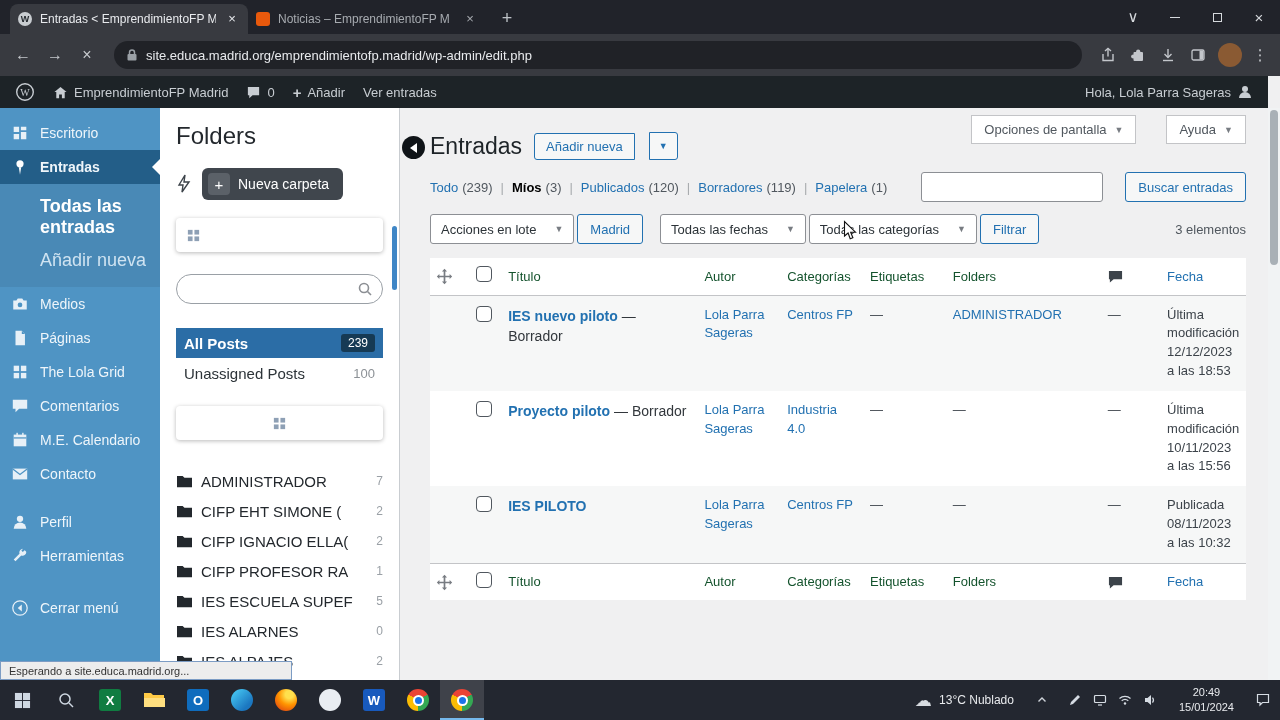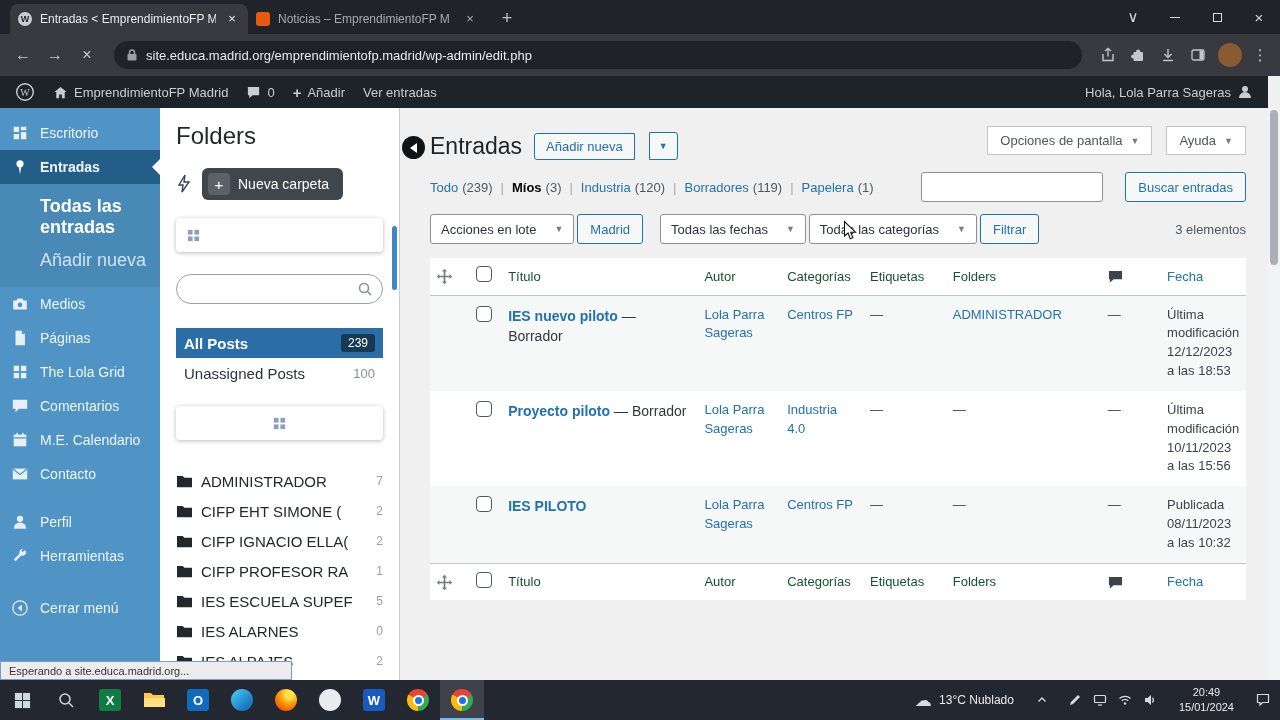--- a/index.html
+++ b/index.html
@@ -84,21 +84,21 @@
   .chip{background:#163a54;color:#fff;font-size:12px;padding:2px 7px;border-radius:3px;font-weight:normal}
   .pli .cnt{color:#8c9196;font-size:13px}
   .flist{margin-top:26px}
   .fli{height:30px;display:flex;align-items:center;gap:8px}
   .fli .nm{flex:1;font-size:15px;color:#23282d;white-space:nowrap;overflow:hidden}
   .fli .c{font-size:12px;color:#9aa0a6}
   .fscroll{position:absolute;right:2px;top:118px;width:5px;height:64px;background:#3f86c6;border-radius:3px}
 
   
   .main{flex:1;position:relative;padding:0 22px 0 30px;overflow:hidden}
-  .screen-opts{position:absolute;top:18px;right:22px;display:flex;gap:14px}
+  .screen-opts{position:absolute;top:7px;right:22px;display:flex;gap:30px}
   .opt{background:#fff;border:1px solid #c3c4c7;padding:6px 12px;font-size:13px;color:#50575e;
        display:flex;align-items:center;gap:8px}
   .caret{font-size:9px;color:#787c82}
   .title-row{display:flex;align-items:center;gap:12px;margin-top:24px;position:relative}
   .collapse-toggle{position:absolute;left:-28px;top:4px;width:23px;height:23px;background:#101418;
                    border-radius:50%;display:flex;align-items:center;justify-content:center}
   .collapse-toggle i{border:5px solid transparent;border-right:7px solid #fff;margin-left:-6px}
   h1{font-size:23px;font-weight:normal;color:#1d2327;margin:0}
   .pta{border:1px solid #2271b1;color:#2271b1;background:#f6f7f7;font-size:13px;padding:5px 11px;
        border-radius:3px 0 0 3px}
@@ -513,21 +513,21 @@
             </a>
           </li>
         <li>
             <a class="view current">
               <span class="vlabel">Míos</span>
               <span class="vcount">(3)</span>
             </a>
           </li>
         <li>
             <a class="view">
-              <span class="vlabel">Industria</span>
+              <span class="vlabel">Publicados</span>
               <span class="vcount">(120)</span>
             </a>
           </li>
         <li>
             <a class="view">
               <span class="vlabel">Borradores</span>
               <span class="vcount">(119)</span>
             </a>
           </li>
         <li>

